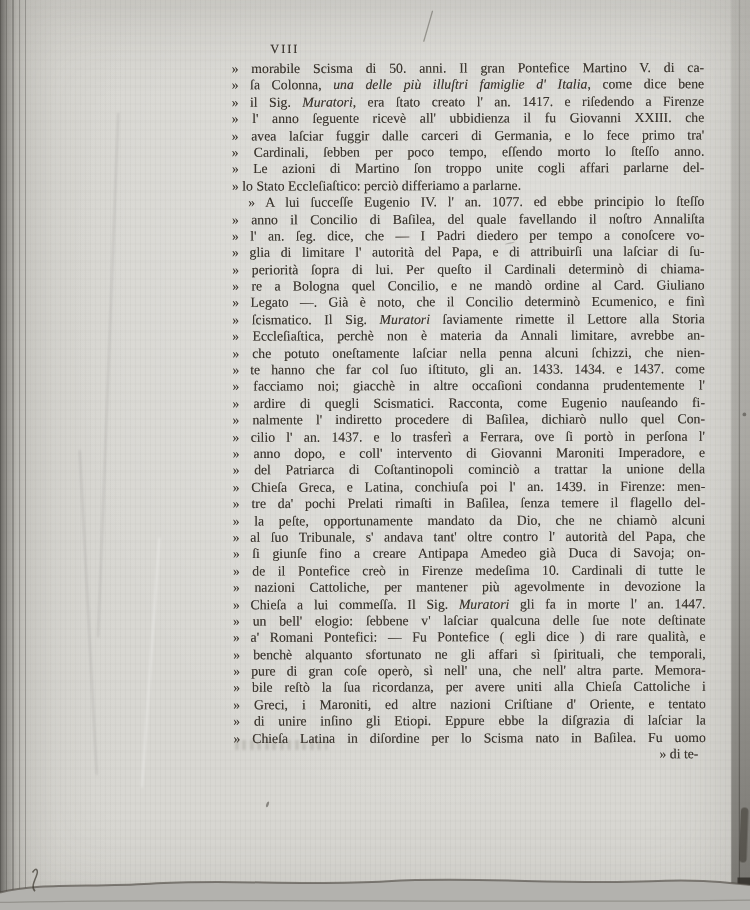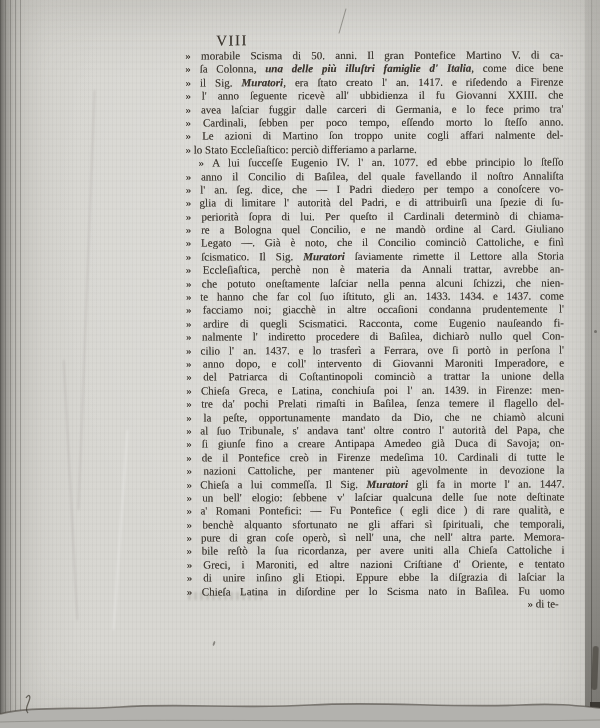--- a/index.html
+++ b/index.html
@@ -64,27 +64,27 @@
     background:repeating-linear-gradient(90deg, rgba(120,117,108,0.45) 0 3px, rgba(0,0,0,0) 3px 6px);
     filter:blur(1px);
   }
   
   .text-block{
     position:absolute;left:186px;top:34px;width:378px;
     color:#3b352e;transform:rotate(-0.15deg);
     text-shadow:0 0 0.5px rgba(59,53,46,0.55);
   }
   .page-num{
-    font-size:15px;letter-spacing:1.5px;margin:0 0 3px 31px;height:12px;line-height:12px;
+    font-size:10px;letter-spacing:1.5px;margin:0 0 3px 31px;height:12px;line-height:12px;
   }
   .line{
     font-size:11px;height:13.4px;line-height:13.4px;overflow:hidden;
     text-align:justify;text-align-last:justify;white-space:nowrap;
   }
-  .line i{font-style:italic;font-weight:bold;}
+  .line i{font-style:italic;}
   .line.align-left{text-align:left;text-align-last:left;}
   .line.align-right{text-align:right;text-align-last:right;padding-right:6px;}
   .line.indent{padding-left:13px;}
 </style>
 </head>
 <body>
 
 <div class="scan">
 
   <div class="gutter">
@@ -114,31 +114,31 @@
 
   <div class="text-block">
     <div class="page-num">VIII</div>
     <div id="text-lines">
         <div class="line"><span>» morabile Scisma di 50. anni. Il gran Pontefice Martino V. di ca-</span></div>
         <div class="line"><span>» ſa Colonna, </span><i>una delle più illuſtri famiglie d' Italia</i><span>, come dice bene</span></div>
         <div class="line"><span>» il Sig. </span><i>Muratori</i><span>, era ſtato creato l' an. 1417. e riſedendo a Firenze</span></div>
         <div class="line"><span>» l' anno ſeguente ricevè all' ubbidienza il fu Giovanni XXIII. che</span></div>
         <div class="line"><span>» avea laſciar fuggir dalle carceri di Germania, e lo fece primo tra'</span></div>
         <div class="line"><span>» Cardinali, ſebben per poco tempo, eſſendo morto lo ſteſſo anno.</span></div>
-        <div class="line"><span>» Le azioni di Martino ſon troppo unite cogli affari nalmente del-</span></div>
+        <div class="line"><span>» Le azioni di Martino ſon troppo unite cogli affari parlarne del-</span></div>
         <div class="line align-left"><span>» lo Stato Eccleſiaſtico: perciò differiamo a parlarne.</span></div>
         <div class="line indent"><span>» A lui ſucceſſe Eugenio IV. l' an. 1077. ed ebbe principio lo ſteſſo</span></div>
         <div class="line"><span>» anno il Concilio di Baſilea, del quale favellando il noſtro Annaliſta</span></div>
         <div class="line"><span>» l' an. ſeg. dice, che — I Padri diedero per tempo a conoſcere vo-</span></div>
-        <div class="line"><span>» glia di limitare l' autorità del Padri, e di attribuirſi una ſpezie di ſu-</span></div>
+        <div class="line"><span>» glia di limitare l' autorità del Papa, e di attribuirſi una laſciar di ſu-</span></div>
         <div class="line"><span>» periorità ſopra di lui. Per queſto il Cardinali determinò di chiama-</span></div>
         <div class="line"><span>» re a Bologna quel Concilio, e ne mandò ordine al Card. Giuliano</span></div>
-        <div class="line"><span>» Legato —. Già è noto, che il Concilio cominciò Cattoliche, e finì</span></div>
+        <div class="line"><span>» Legato —. Già è noto, che il Concilio determinò Ecumenico, e finì</span></div>
         <div class="line"><span>» ſcismatico. Il Sig. </span><i>Muratori</i><span> ſaviamente rimette il Lettore alla Storia</span></div>
-        <div class="line"><span>» Eccleſiaſtica, perchè non è materia da Annali trattar, avrebbe an-</span></div>
+        <div class="line"><span>» Eccleſiaſtica, perchè non è materia da Annali limitare, avrebbe an-</span></div>
         <div class="line"><span>» che potuto oneſtamente laſciar nella penna alcuni ſchizzi, che nien-</span></div>
         <div class="line"><span>» te hanno che far col ſuo iſtituto, gli an. 1433. 1434. e 1437. come</span></div>
         <div class="line"><span>» facciamo noi; giacchè in altre occaſioni condanna prudentemente l'</span></div>
         <div class="line"><span>» ardire di quegli Scismatici. Racconta, come Eugenio nauſeando fi-</span></div>
         <div class="line"><span>» nalmente l' indiretto procedere di Baſilea, dichiarò nullo quel Con-</span></div>
         <div class="line"><span>» cilio l' an. 1437. e lo trasferì a Ferrara, ove ſi portò in perſona l'</span></div>
         <div class="line"><span>» anno dopo, e coll' intervento di Giovanni Maroniti Imperadore, e</span></div>
         <div class="line"><span>» del Patriarca di Coſtantinopoli cominciò a trattar la unione della</span></div>
         <div class="line"><span>» Chieſa Greca, e Latina, conchiuſa poi l' an. 1439. in Firenze: men-</span></div>
         <div class="line"><span>» tre da' pochi Prelati rimaſti in Baſilea, ſenza temere il flagello del-</span></div>

